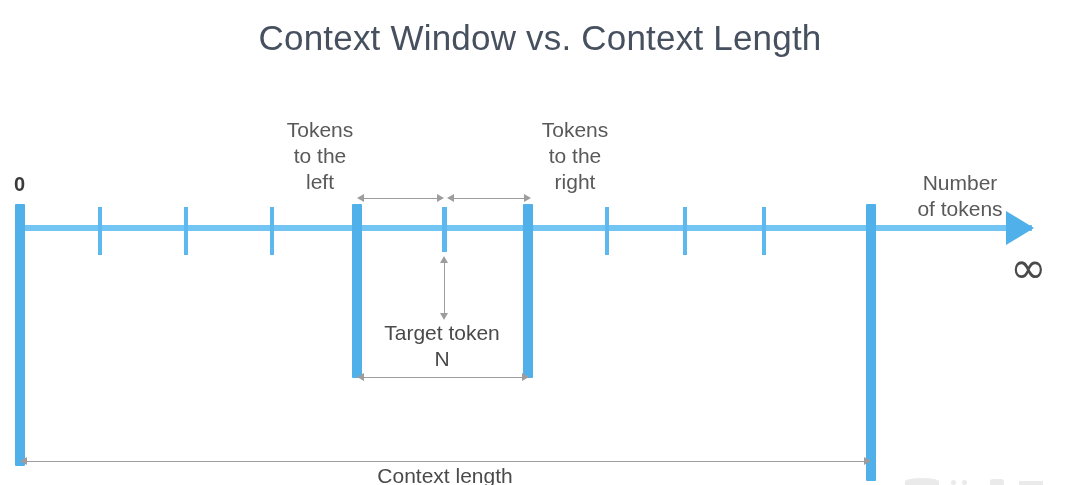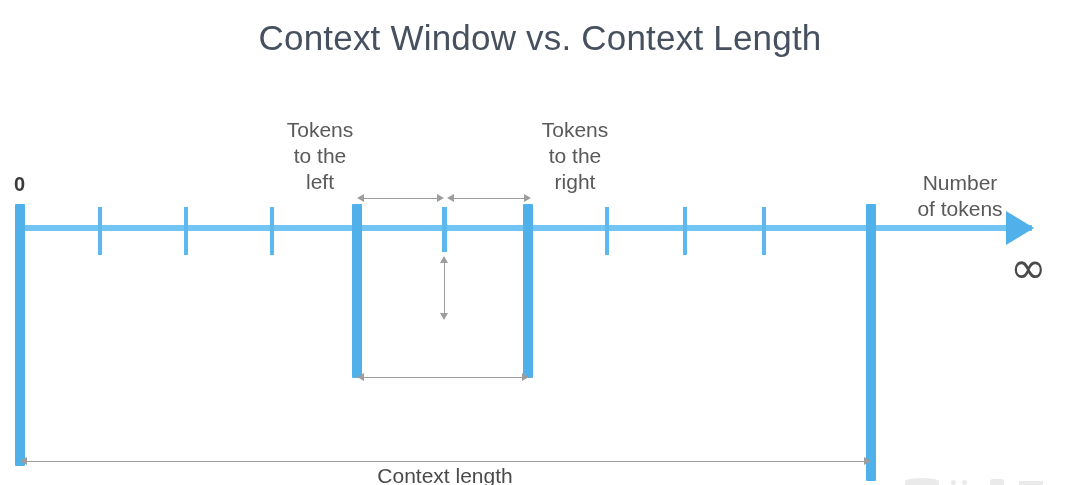--- a/index.html
+++ b/index.html
@@ -204,20 +204,22 @@
     <div class="shaft"></div>
     <div class="head-r"></div>
   </div>
 
   <div class="v-arrow" style="left:440px; top:256px; height:64px;">
     <div class="head-t"></div>
     <div class="shaft"></div>
     <div class="head-b"></div>
   </div>
 
+  <div class="lbl lbl-dark" style="left:362px; top:320px; width:160px;">Target token
+N</div>
 
   <div class="h-arrow" style="left:357px; top:373px; width:172px;">
     <div class="head-l"></div>
     <div class="shaft"></div>
     <div class="head-r"></div>
   </div>
 
 
   <div class="h-arrow" style="left:20px; top:457px; width:851px;">
     <div class="head-l"></div>

